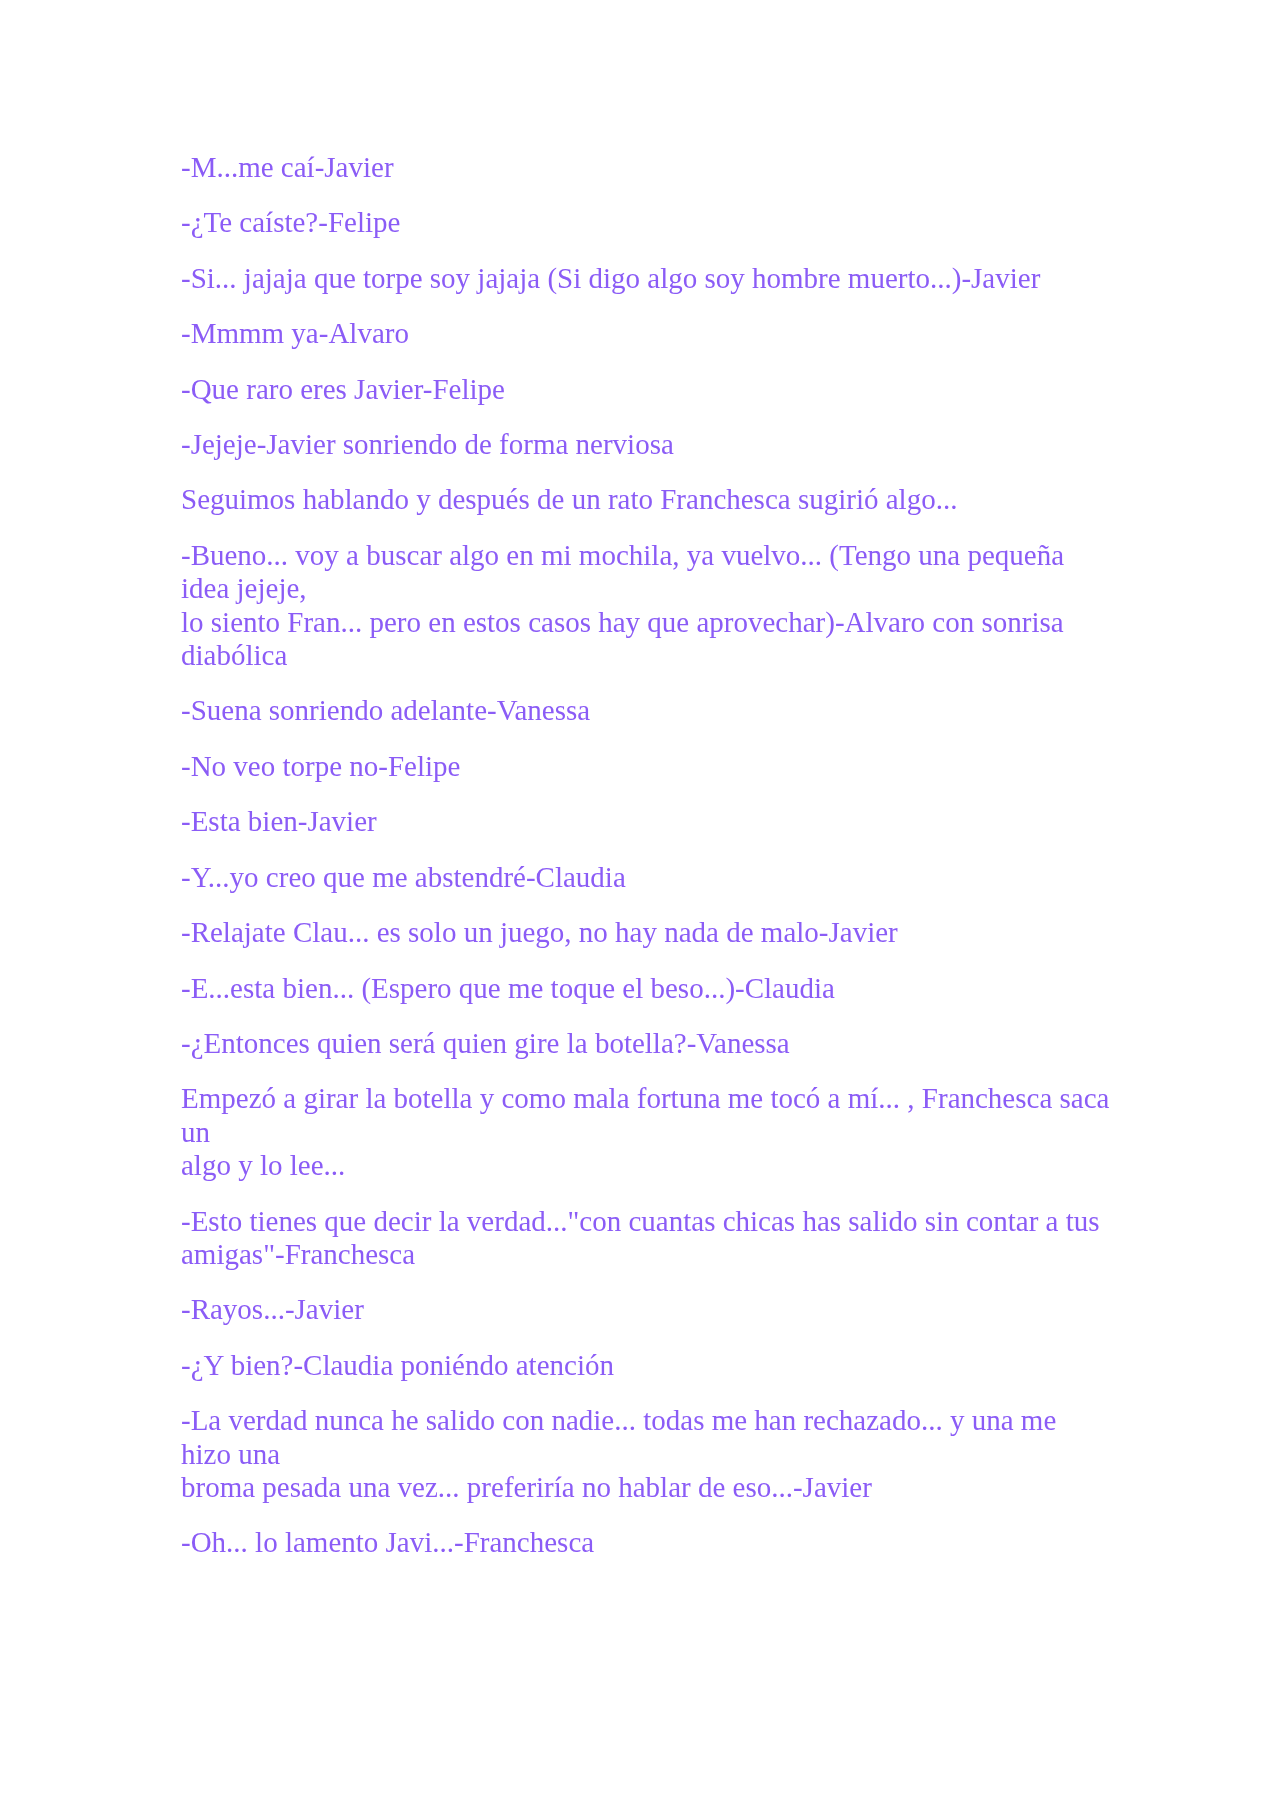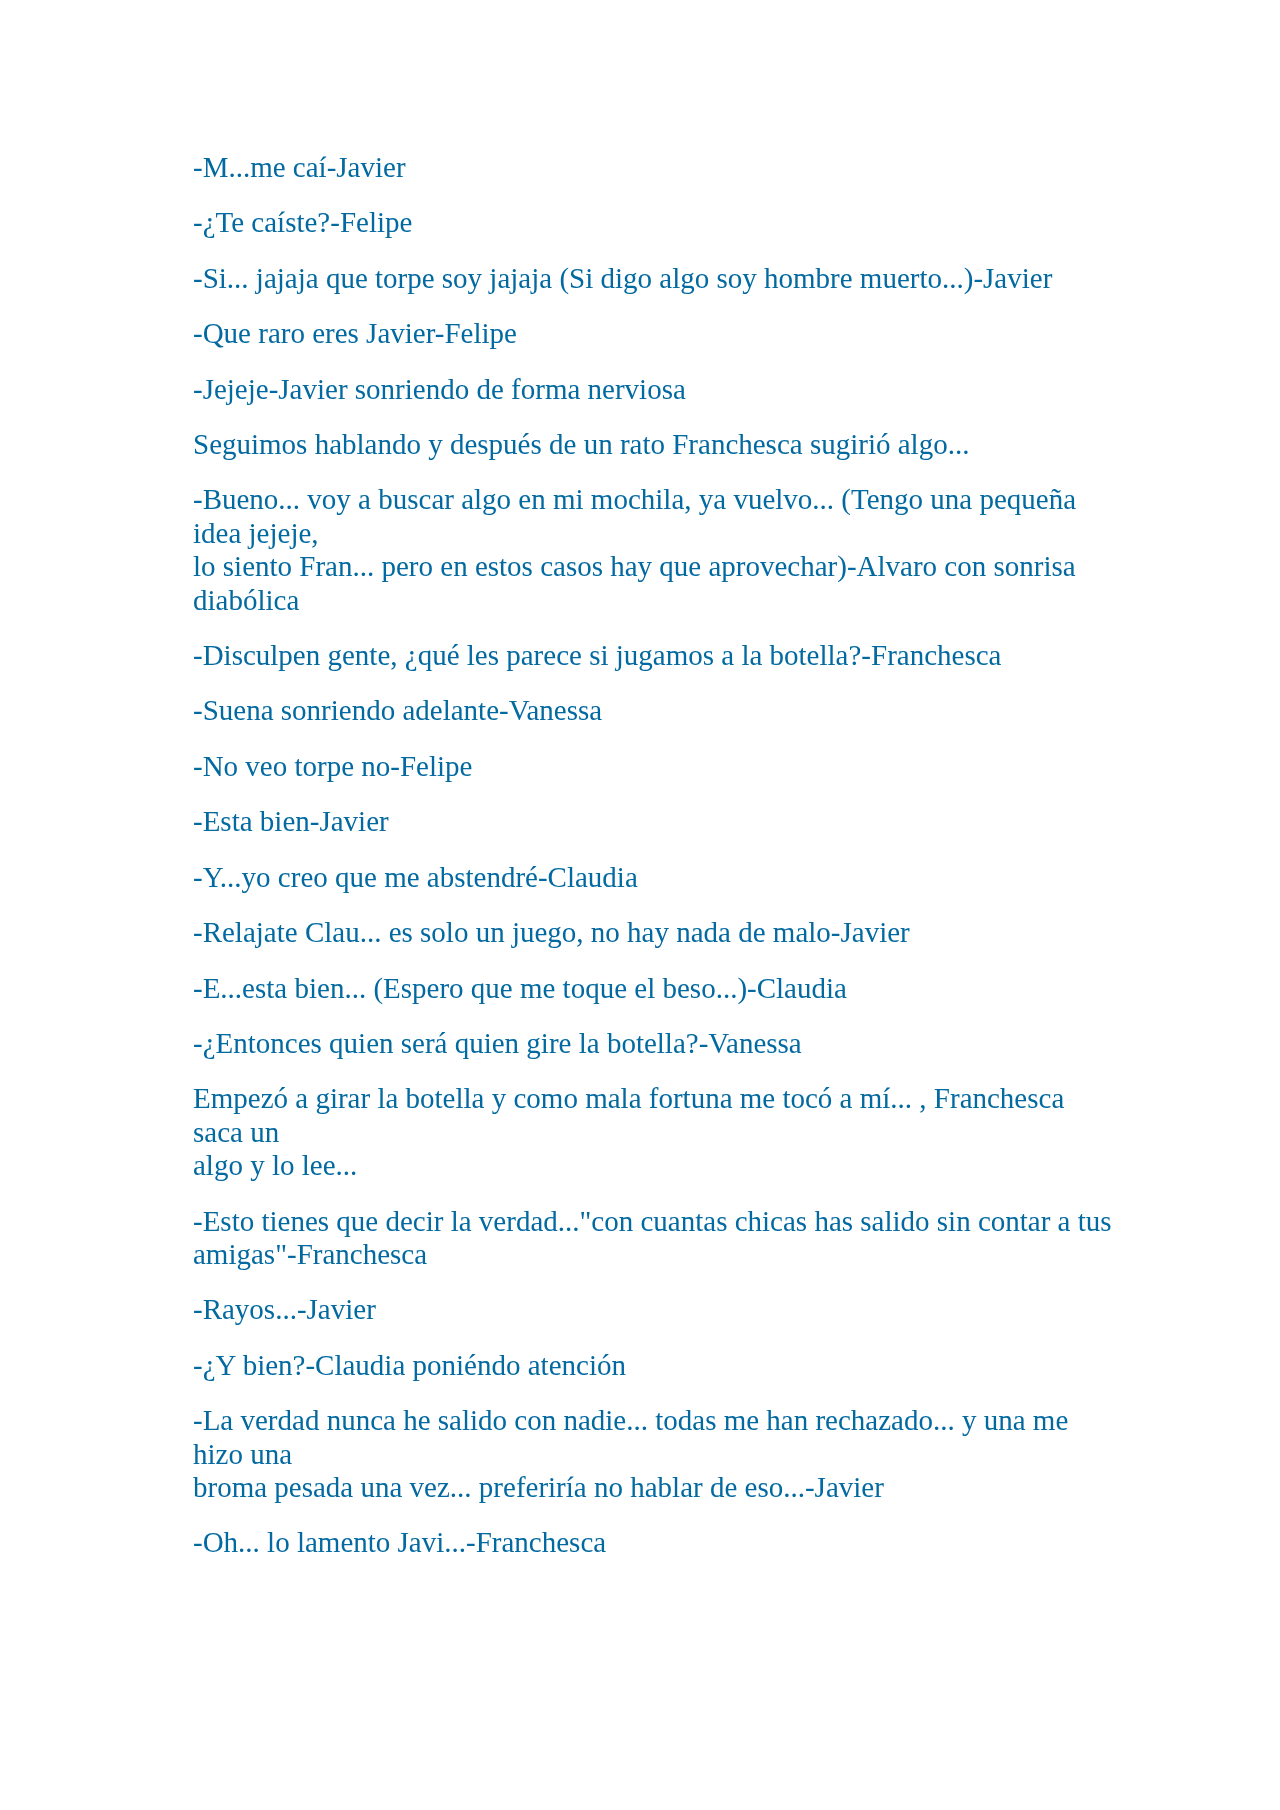--- a/index.html
+++ b/index.html
@@ -18,44 +18,44 @@
     inset: 0;
     background: #ffffff;
   }
   .text-content {
     position: absolute;
     left: 181px;
     top: 151px;
     width: 931px;
   }
   .text-content p {
-    margin: 0 0 22px 12px;
+    margin: 0 0 22px 0;
     font-family: "Liberation Serif", "DejaVu Serif", serif;
     font-size: 29px;
     line-height: 33.4px;
-    color: #0369a1;
+    color: #8b5cf6;
     white-space: pre-line;
     letter-spacing: 0;
     word-spacing: 0;
   }
 </style>
 </head>
 <body>
 
 <main class="page">
   <div class="text-content">
       <p>-M...me caí-Javier</p>
       <p>-¿Te caíste?-Felipe</p>
       <p>-Si... jajaja que torpe soy jajaja (Si digo algo soy hombre muerto...)-Javier</p>
+      <p>-Mmmm ya-Alvaro</p>
       <p>-Que raro eres Javier-Felipe</p>
       <p>-Jejeje-Javier sonriendo de forma nerviosa</p>
       <p>Seguimos hablando y después de un rato Franchesca sugirió algo...</p>
       <p>-Bueno... voy a buscar algo en mi mochila, ya vuelvo... (Tengo una pequeña idea jejeje,
 lo siento Fran... pero en estos casos hay que aprovechar)-Alvaro con sonrisa diabólica</p>
-      <p>-Disculpen gente, ¿qué les parece si jugamos a la botella?-Franchesca</p>
       <p>-Suena sonriendo adelante-Vanessa</p>
       <p>-No veo torpe no-Felipe</p>
       <p>-Esta bien-Javier</p>
       <p>-Y...yo creo que me abstendré-Claudia</p>
       <p>-Relajate Clau... es solo un juego, no hay nada de malo-Javier</p>
       <p>-E...esta bien... (Espero que me toque el beso...)-Claudia</p>
       <p>-¿Entonces quien será quien gire la botella?-Vanessa</p>
       <p>Empezó a girar la botella y como mala fortuna me tocó a mí... , Franchesca saca un
 algo y lo lee...</p>
       <p>-Esto tienes que decir la verdad..."con cuantas chicas has salido sin contar a tus

